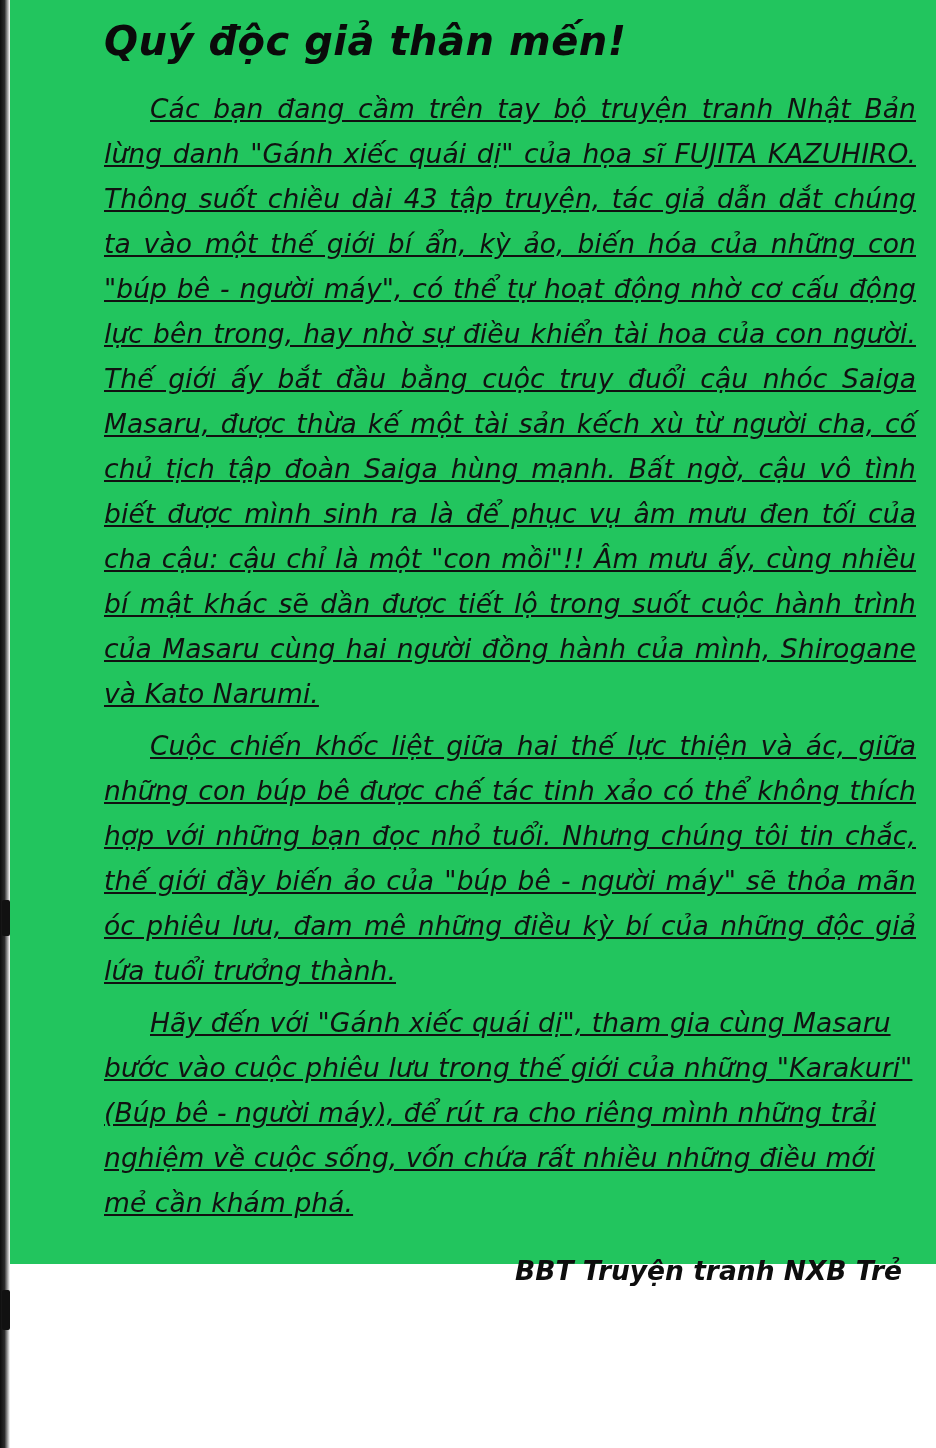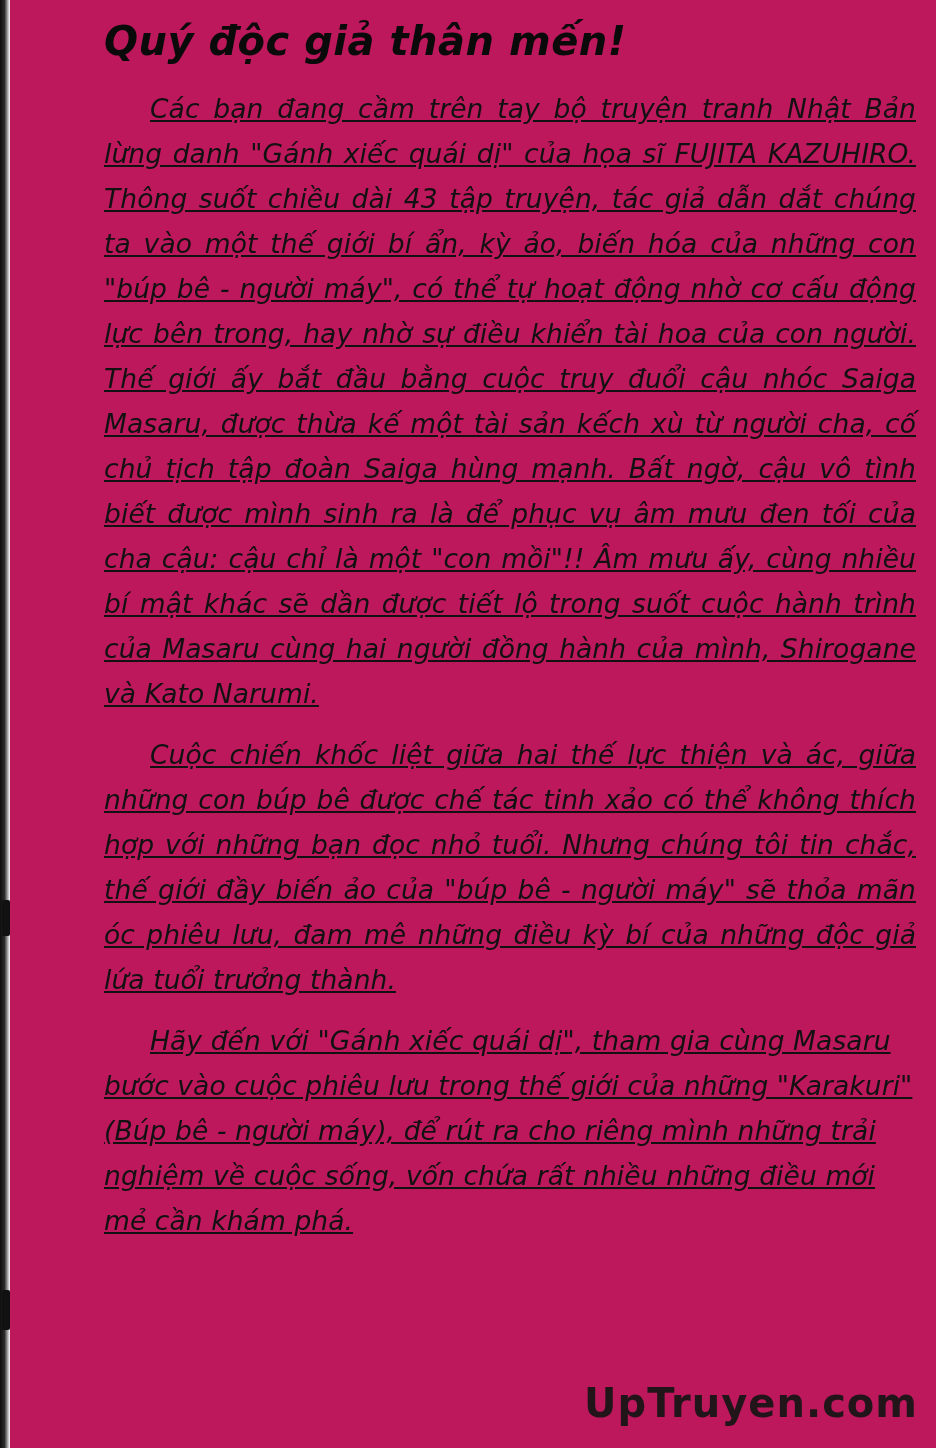--- a/index.html
+++ b/index.html
@@ -10,22 +10,22 @@
   body {
     width: 936px;
     height: 1448px;
     overflow: hidden;
     font-family: "DejaVu Sans", sans-serif;
     color: #111111;
   }
   .page {
     position: relative;
     width: 936px;
-    height: 1448px;
-    background: #be185d;
+    height: 1264px;
+    background: #22c55e;
     box-sizing: border-box;
   }
   
   .binding-edge {
     position: absolute;
     left: 0;
     top: 0;
     width: 10px;
     height: 1448px;
     background: linear-gradient(to right, #0d0d0d 0%, #2b2b2b 45%, #ffffff 100%);
@@ -71,21 +71,21 @@
     text-decoration: underline;
   }
 
   .para {
     margin: 0 0 0 0;
     text-indent: 46px;
     text-align: justify;
     text-justify: inter-word;
   }
   .para + .para {
-    margin-top: 16px;
+    margin-top: 7px;
   }
   .para.last-left {
     text-align: left;
   }
 
   .signature {
     margin-top: 30px;
     text-align: right;
     font-size: 26.5px;
     font-style: italic;
@@ -119,18 +119,18 @@
   <div class="content">
 
     <h1 class="title">Quý độc giả thân mến!</h1>
 
     <div class="body-text">
       <p class="para">Các bạn đang cầm trên tay bộ truyện tranh Nhật Bản lừng danh "Gánh xiếc quái dị" của họa sĩ FUJITA KAZUHIRO. Thông suốt chiều dài 43 tập truyện, tác giả dẫn dắt chúng ta vào một thế giới bí ẩn, kỳ ảo, biến hóa của những con "búp bê - người máy", có thể tự hoạt động nhờ cơ cấu động lực bên trong, hay nhờ sự điều khiển tài hoa của con người. Thế giới ấy bắt đầu bằng cuộc truy đuổi cậu nhóc Saiga Masaru, được thừa kế một tài sản kếch xù từ người cha, cố chủ tịch tập đoàn Saiga hùng mạnh. Bất ngờ, cậu vô tình biết được mình sinh ra là để phục vụ âm mưu đen tối của cha cậu: cậu chỉ là một "con mồi"!! Âm mưu ấy, cùng nhiều bí mật khác sẽ dần được tiết lộ trong suốt cuộc hành trình của Masaru cùng hai người đồng hành của mình, Shirogane và Kato Narumi.</p>
       <p class="para">Cuộc chiến khốc liệt giữa hai thế lực thiện và ác, giữa những con búp bê được chế tác tinh xảo có thể không thích hợp với những bạn đọc nhỏ tuổi. Nhưng chúng tôi tin chắc, thế giới đầy biến ảo của "búp bê - người máy" sẽ thỏa mãn óc phiêu lưu, đam mê những điều kỳ bí của những độc giả lứa tuổi trưởng thành.</p>
       <p class="para last-left">Hãy đến với "Gánh xiếc quái dị", tham gia cùng Masaru bước vào cuộc phiêu lưu trong thế giới của những "Karakuri" (Búp bê - người máy), để rút ra cho riêng mình những trải nghiệm về cuộc sống, vốn chứa rất nhiều những điều mới mẻ cần khám phá.</p>
     </div>
 
+    <div class="signature">BBT Truyện tranh NXB Trẻ</div>
 
   </div>
 
-  <div class="watermark">UpTruyen.com</div>
 
 </div>
 
 </body></html>

